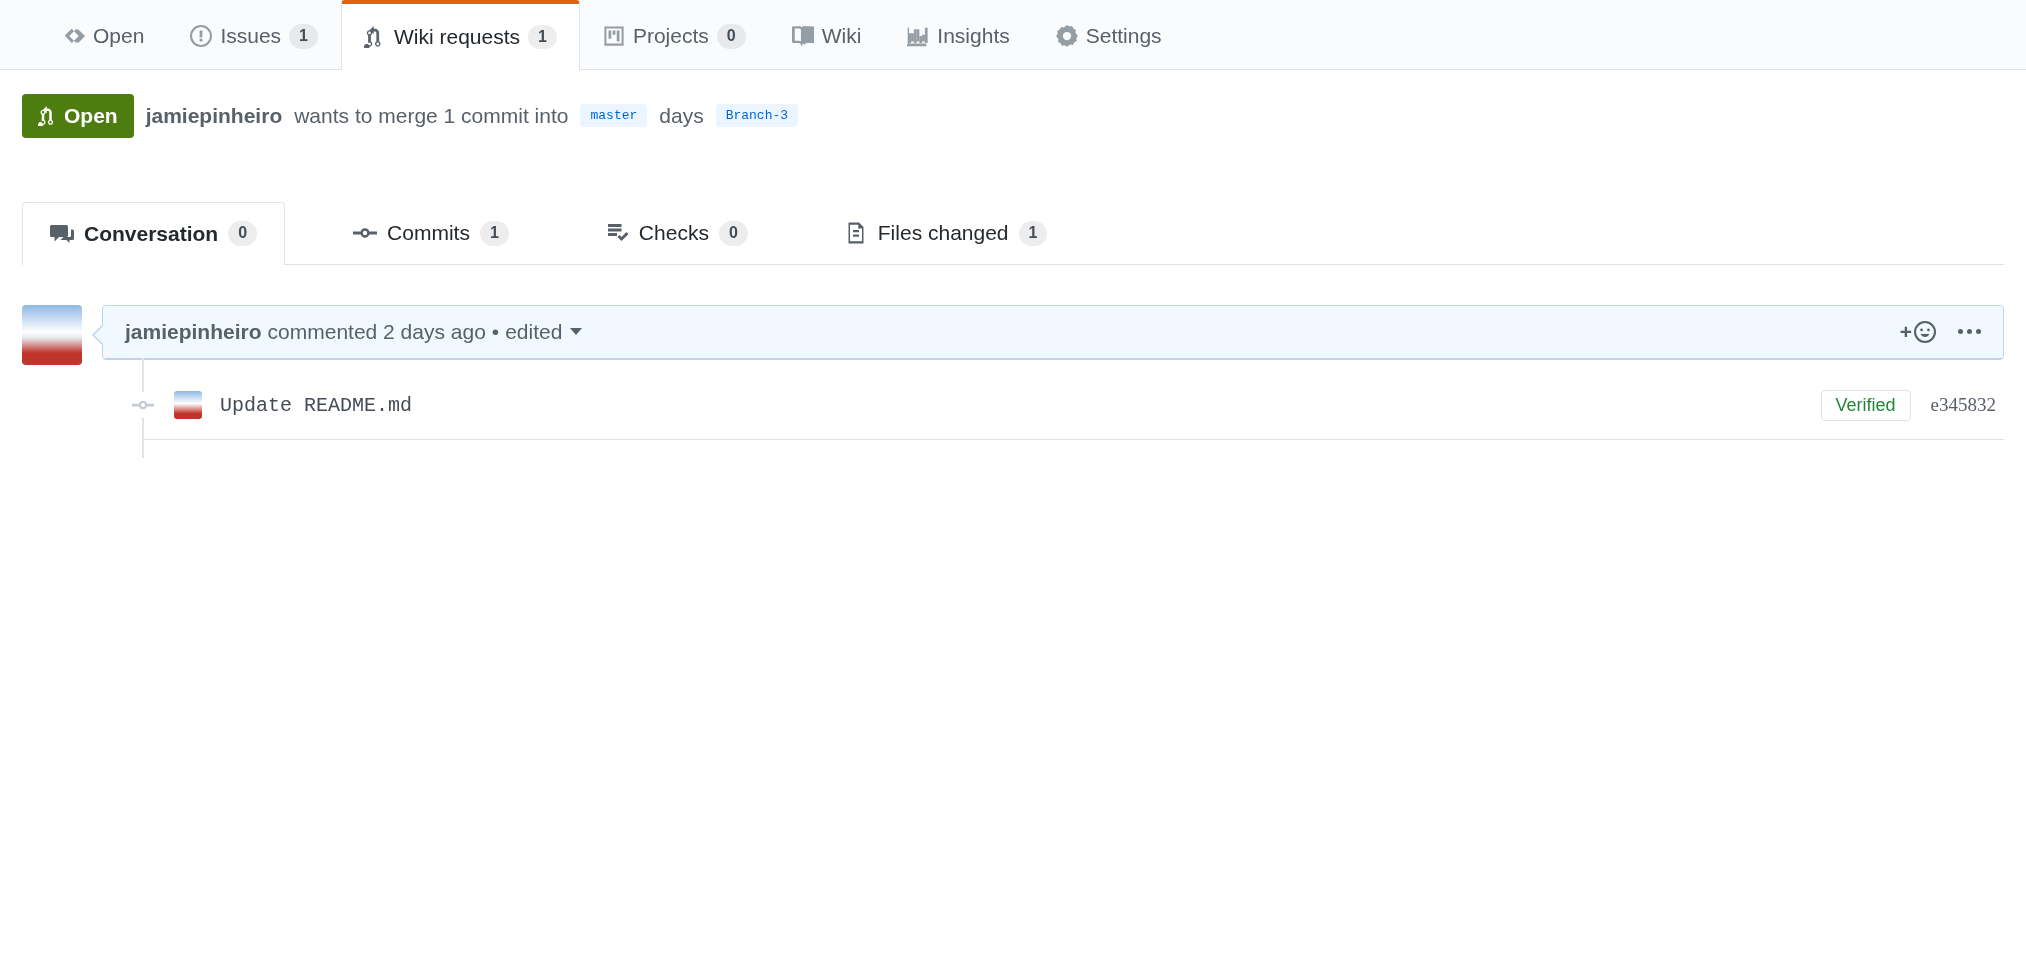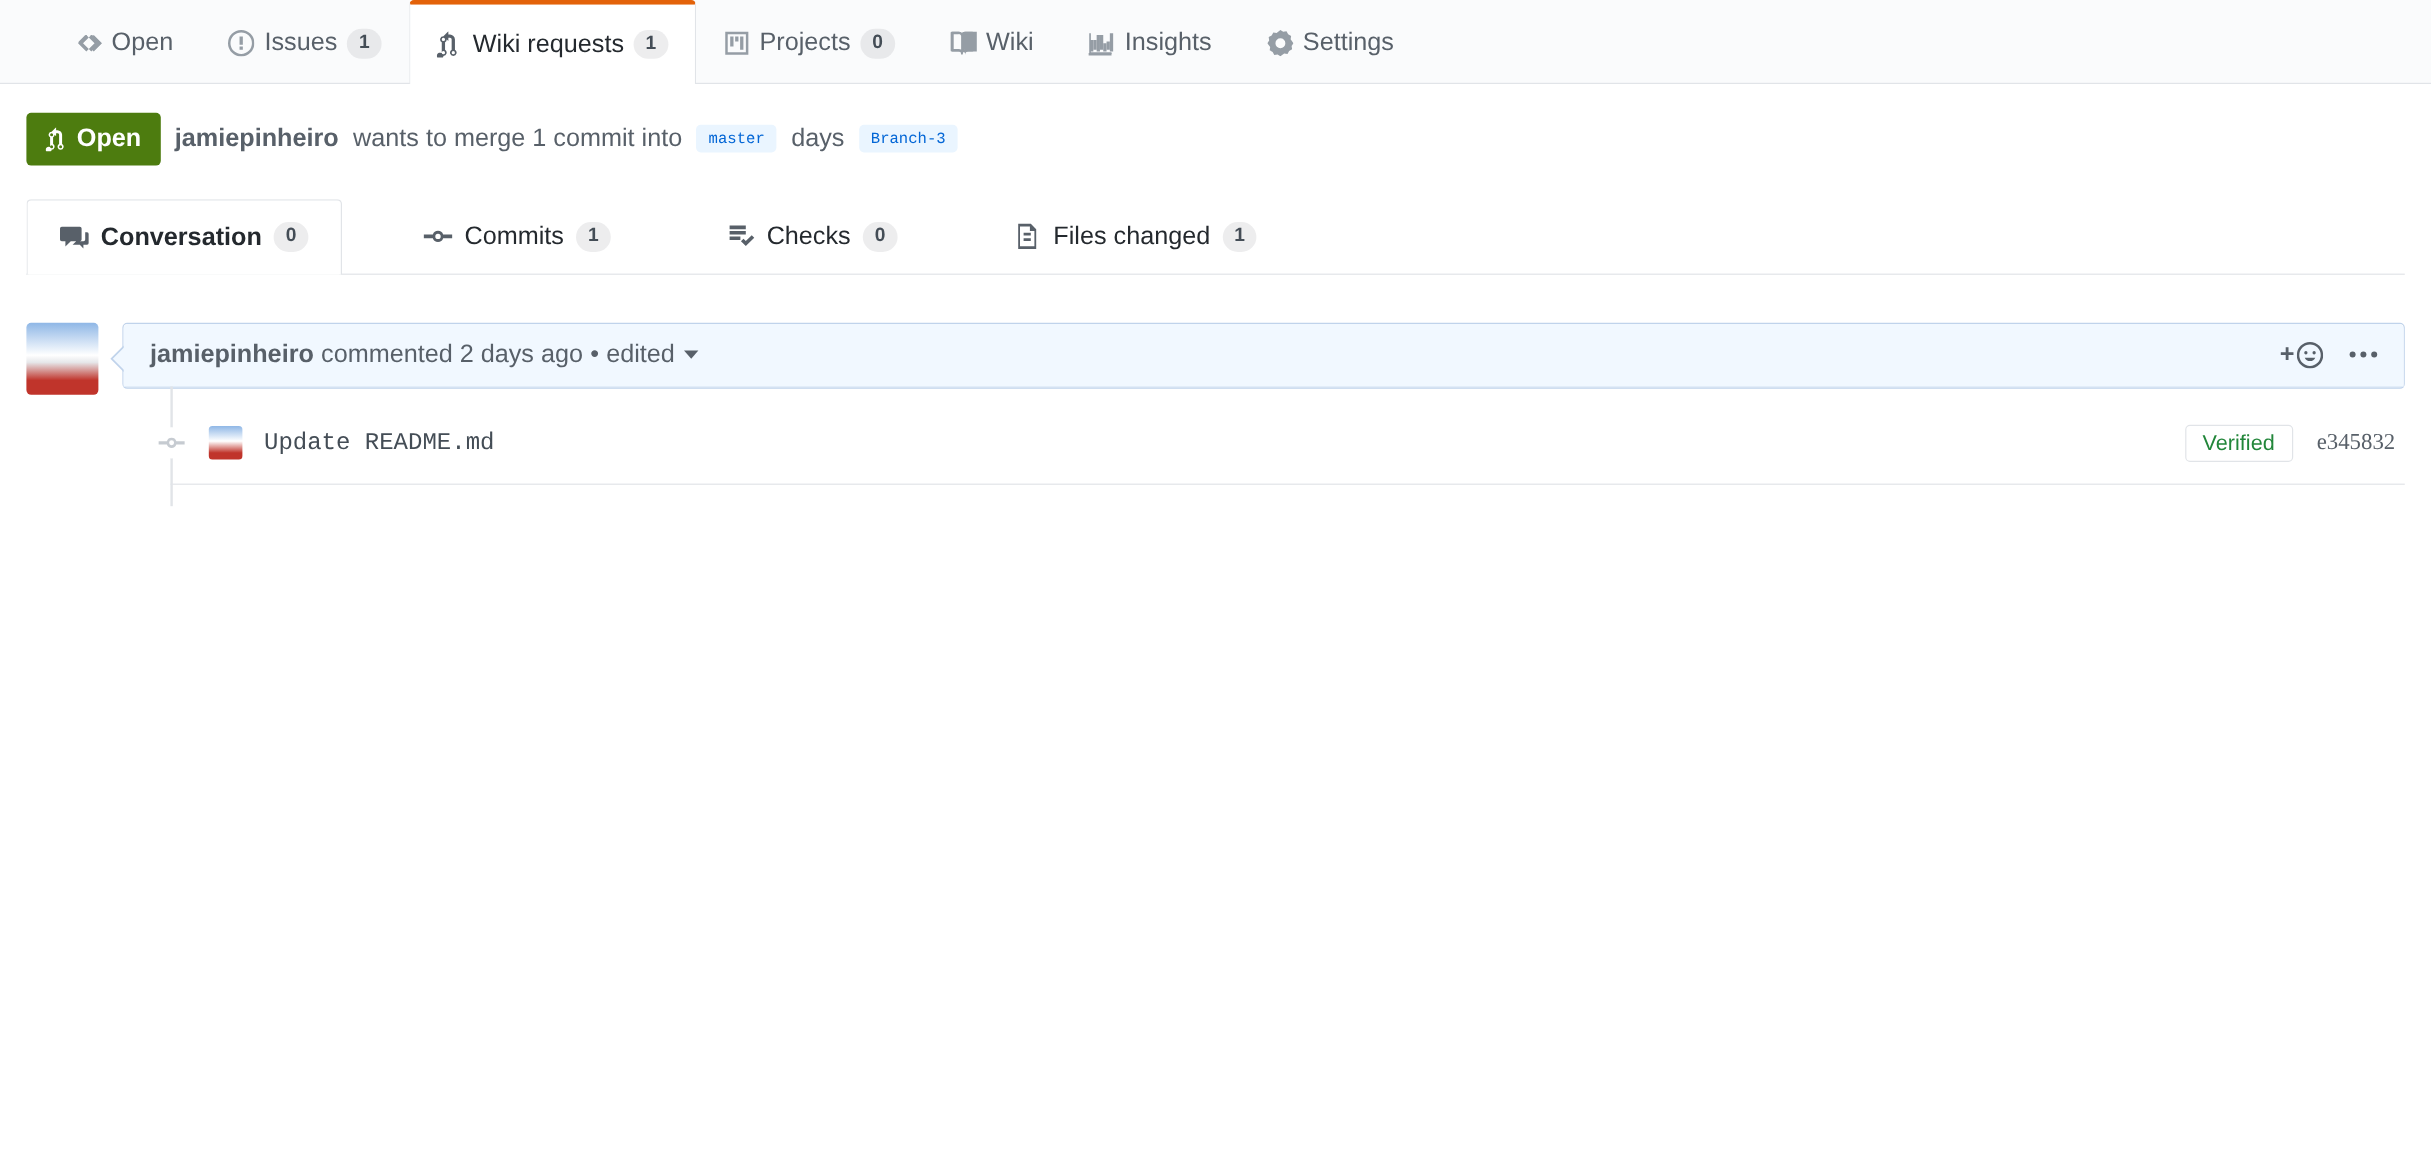--- a/index.html
+++ b/index.html
@@ -106,20 +106,21 @@
     .pr-tab {
       display: flex;
       align-items: center;
       gap: 10px;
       padding: 18px 27px;
       font-size: 21px;
       color: #24292e;
       cursor: pointer;
       border: 1px solid transparent;
       border-bottom: none;
+      margin-top: 36px;
     }
     .pr-tab.selected {
       border-color: #e1e4e8;
       border-radius: 4px 4px 0 0;
       background: #fff;
       margin-bottom: -1px;
       font-weight: 600;
     }
     .pr-tab .icon { color: #586069; display:inline-flex; }
     

